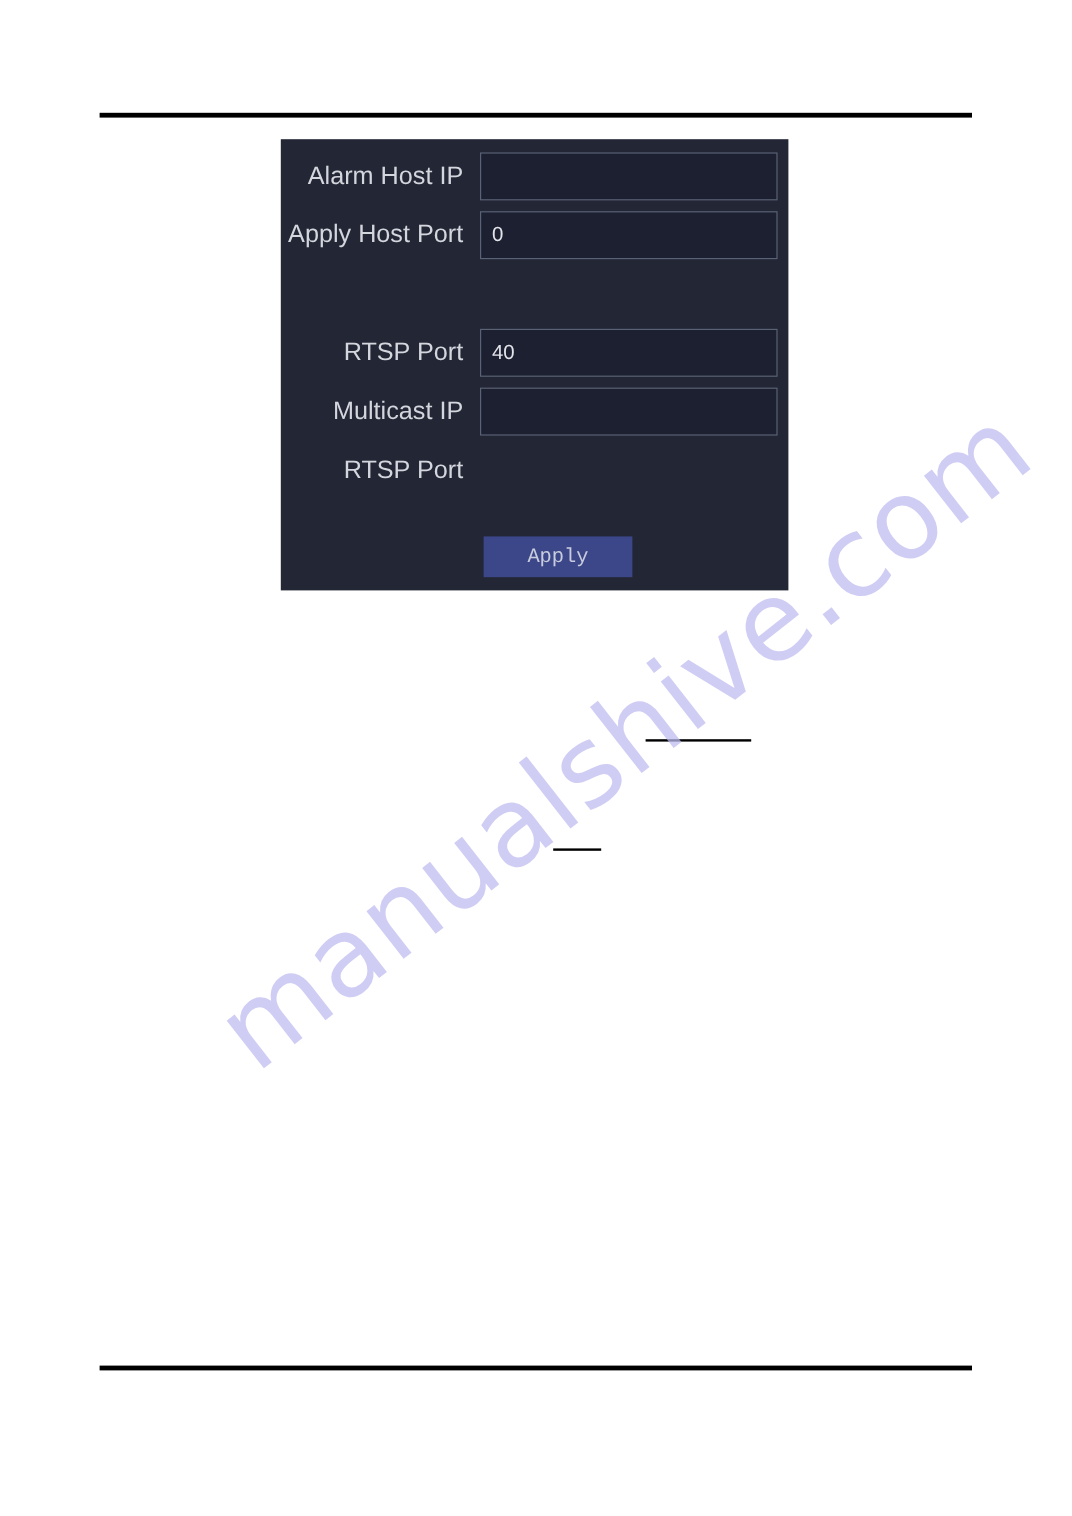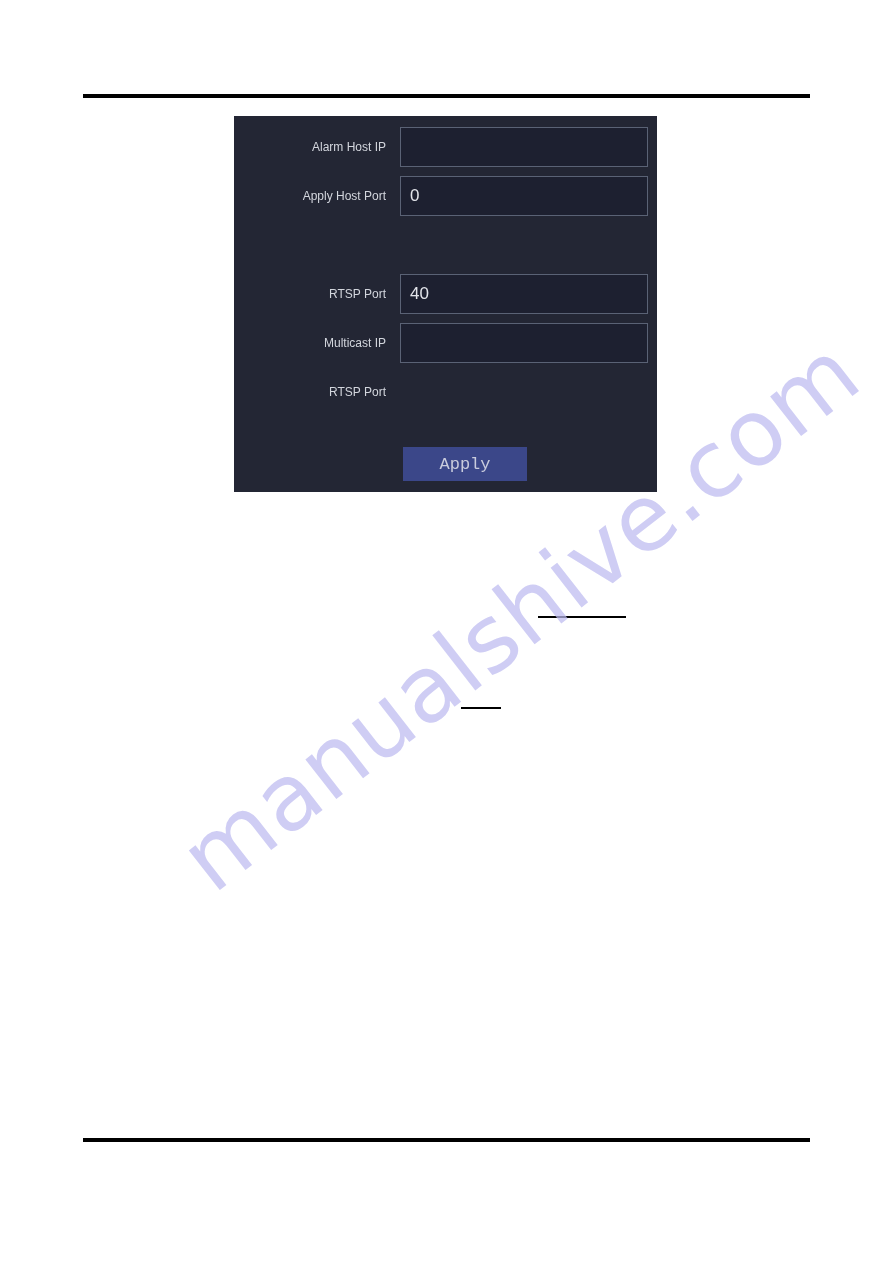--- a/index.html
+++ b/index.html
@@ -81,21 +81,21 @@
     height: 42px;
     display: flex;
     align-items: center;
   }
   .row-label {
     width: 166px;
     padding-right: 14px;
     box-sizing: border-box;
     text-align: right;
     color: #d3d6dd;
-    font-size: 12px;
+    font-size: 21px;
     font-family: "Liberation Sans", sans-serif;
     white-space: nowrap;
   }
   .row-field {
     width: 248px;
     height: 40px;
     box-sizing: border-box;
     background: #1d2030;
     border: 1px solid #5a6275;
     display: flex;

